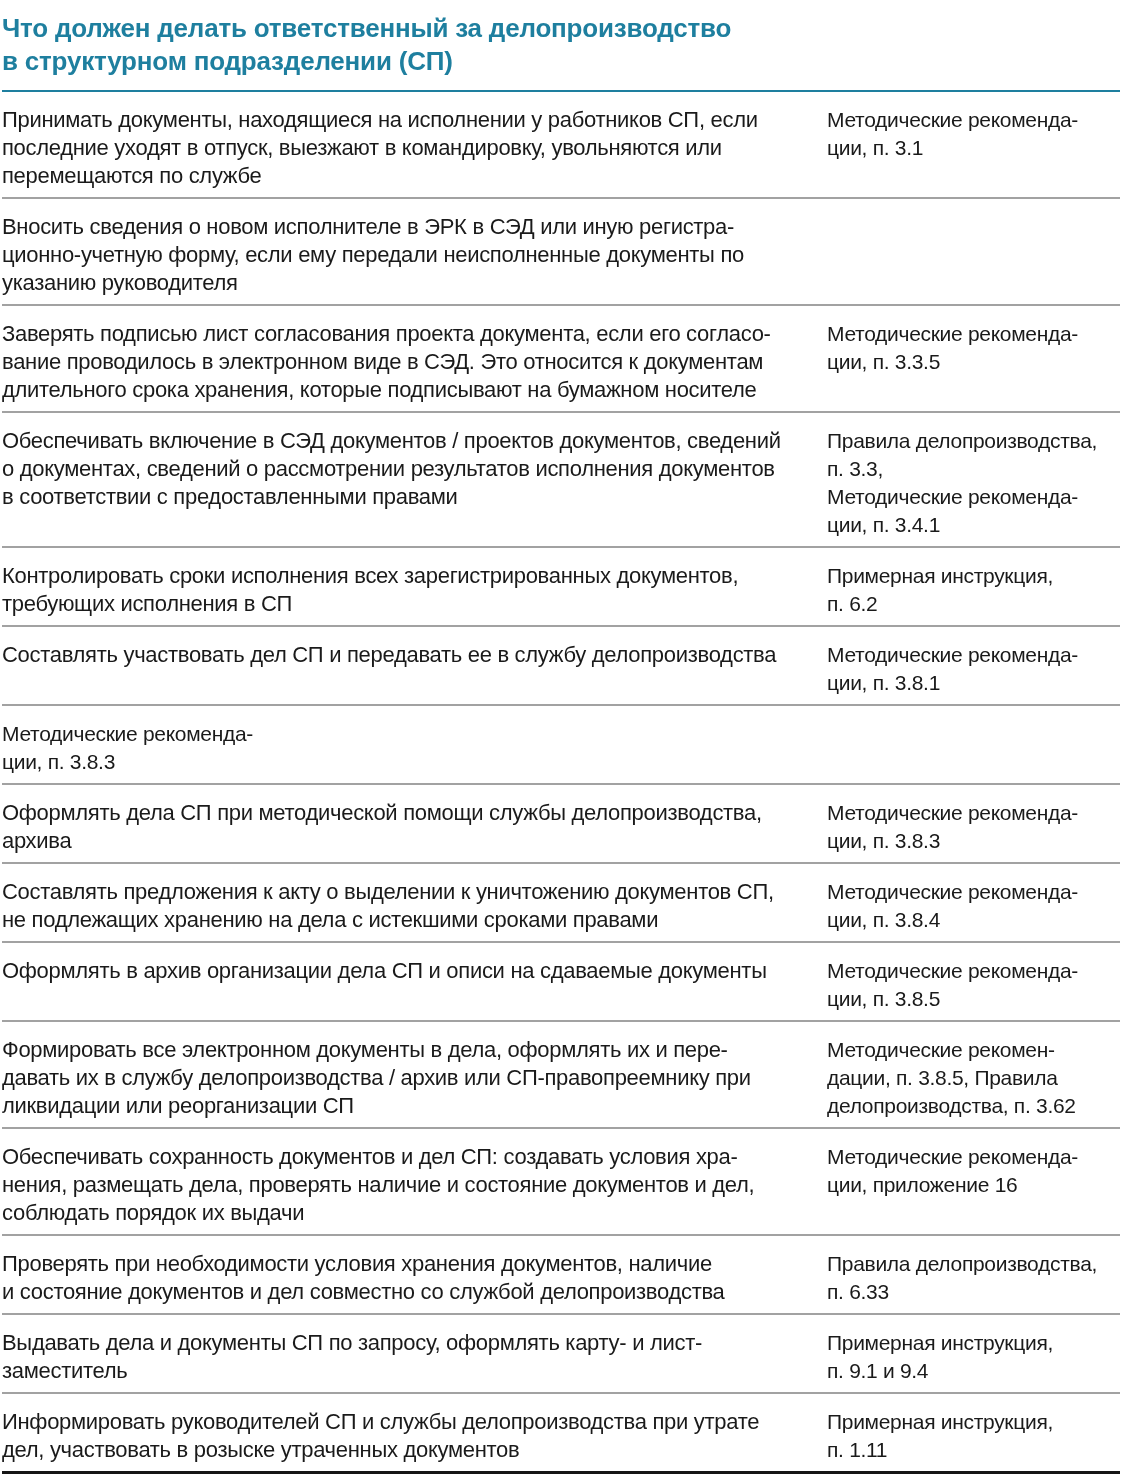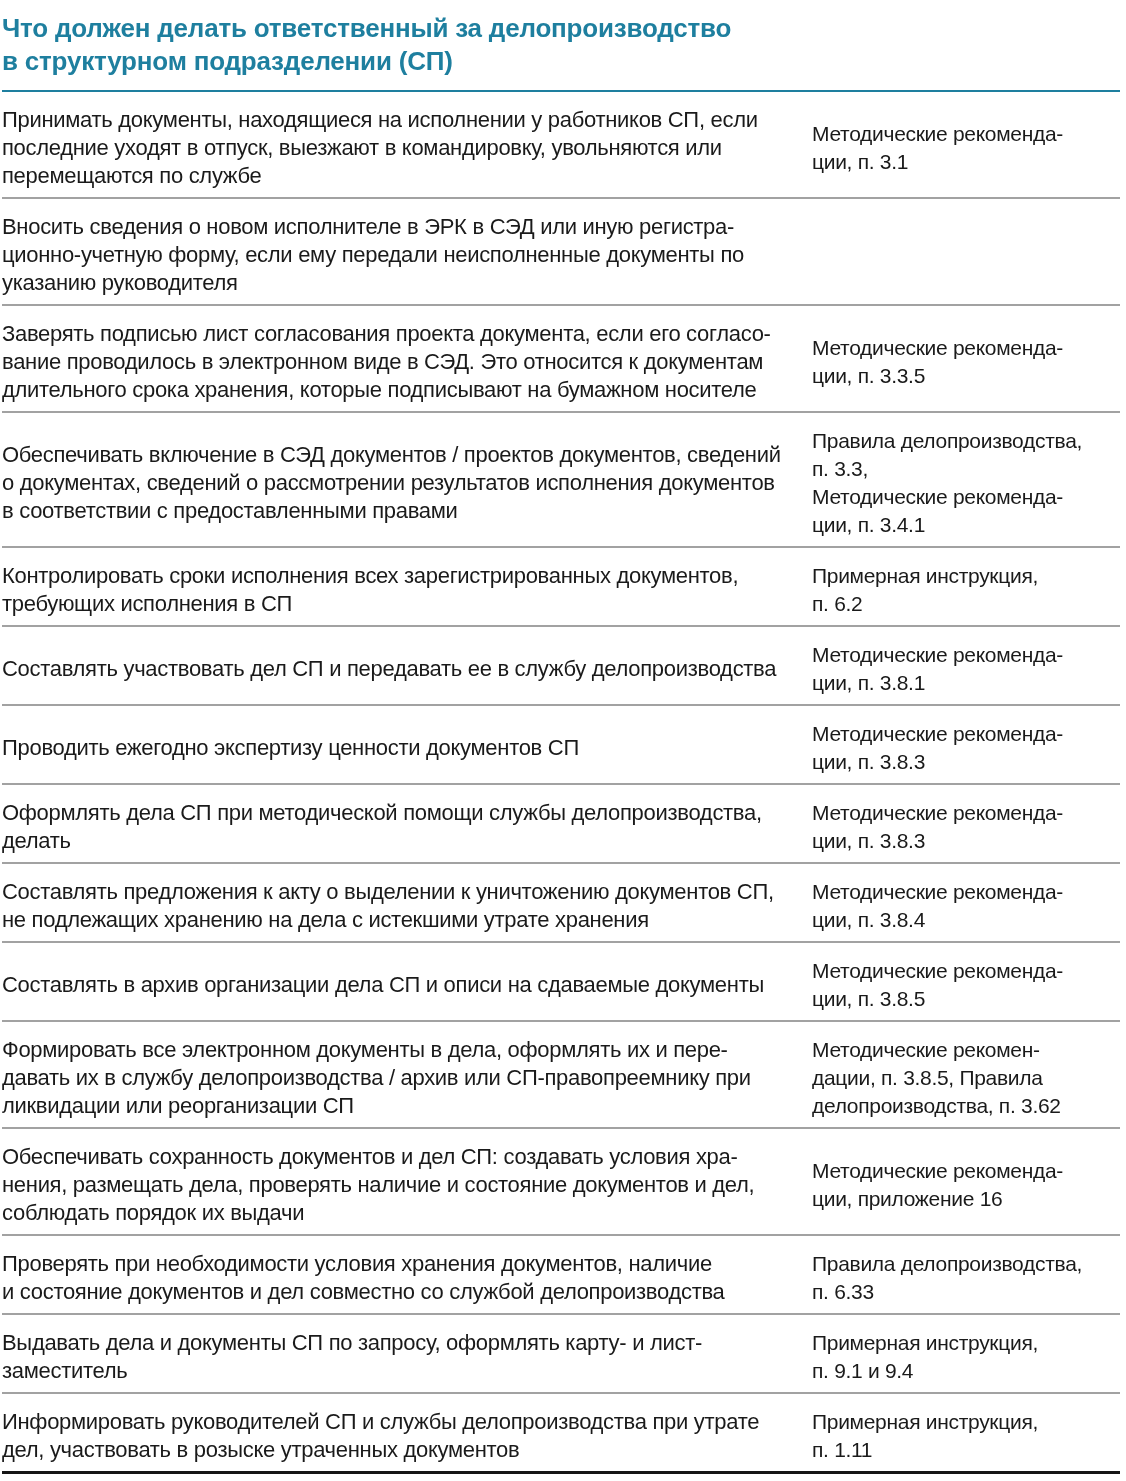--- a/index.html
+++ b/index.html
@@ -14,24 +14,24 @@
     font-family:"Liberation Sans","DejaVu Sans",sans-serif;
     color:var(--text);
   }
   .table{
     width:1122px;
     padding:0 2px;
     box-sizing:border-box;
   }
   .row{
     display:flex;
-    gap:12px;
+    gap:27px;
     border-bottom:2px solid var(--separator);
     padding:14px 0 7px 0;
-    align-items:center;
+    align-items:flex-start;
   }
   .row.header-row{
     border-bottom:2px solid var(--accent);
     padding:12px 0 12px 0;
   }
   .row.last-row{
     border-bottom:3px solid var(--bottom-rule);
   }
   .cell{
     white-space:pre-line;
@@ -113,41 +113,40 @@
 п. 6.2</div>
   </div>
 
   <div class="row">
     <div class="cell cell-task">Составлять участвовать дел СП и передавать ее в службу делопроизводства</div>
     <div class="cell cell-doc">Методические рекоменда-
 ции, п. 3.8.1</div>
   </div>
 
   <div class="row">
-    <div class="cell cell-task">Проводить ежегодно экспертизу ценности документов СП</div>
     <div class="cell cell-doc">Методические рекоменда-
 ции, п. 3.8.3</div>
   </div>
 
   <div class="row">
     <div class="cell cell-task">Оформлять дела СП при методической помощи службы делопроизводства,
-делать</div>
+архива</div>
     <div class="cell cell-doc">Методические рекоменда-
 ции, п. 3.8.3</div>
   </div>
 
   <div class="row">
     <div class="cell cell-task">Составлять предложения к акту о выделении к уничтожению документов СП,
-не подлежащих хранению на дела с истекшими утрате хранения</div>
+не подлежащих хранению на дела с истекшими сроками правами</div>
     <div class="cell cell-doc">Методические рекоменда-
 ции, п. 3.8.4</div>
   </div>
 
   <div class="row">
-    <div class="cell cell-task">Составлять в архив организации дела СП и описи на сдаваемые документы</div>
+    <div class="cell cell-task">Оформлять в архив организации дела СП и описи на сдаваемые документы</div>
     <div class="cell cell-doc">Методические рекоменда-
 ции, п. 3.8.5</div>
   </div>
 
   <div class="row">
     <div class="cell cell-task">Формировать все электронном документы в дела, оформлять их и пере-
 давать их в службу делопроизводства / архив или СП-правопреемнику при
 ликвидации или реорганизации СП</div>
     <div class="cell cell-doc">Методические рекомен-
 дации, п. 3.8.5, Правила

